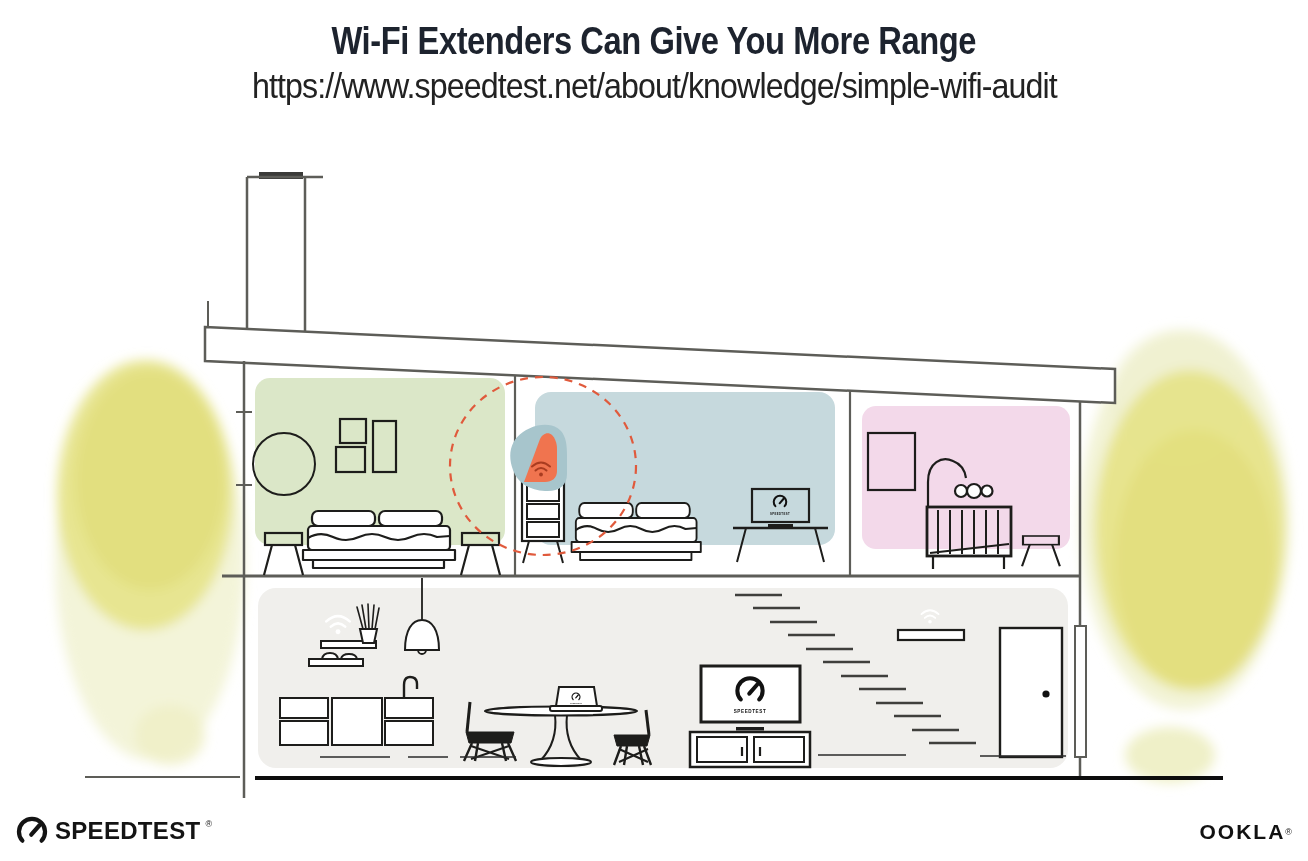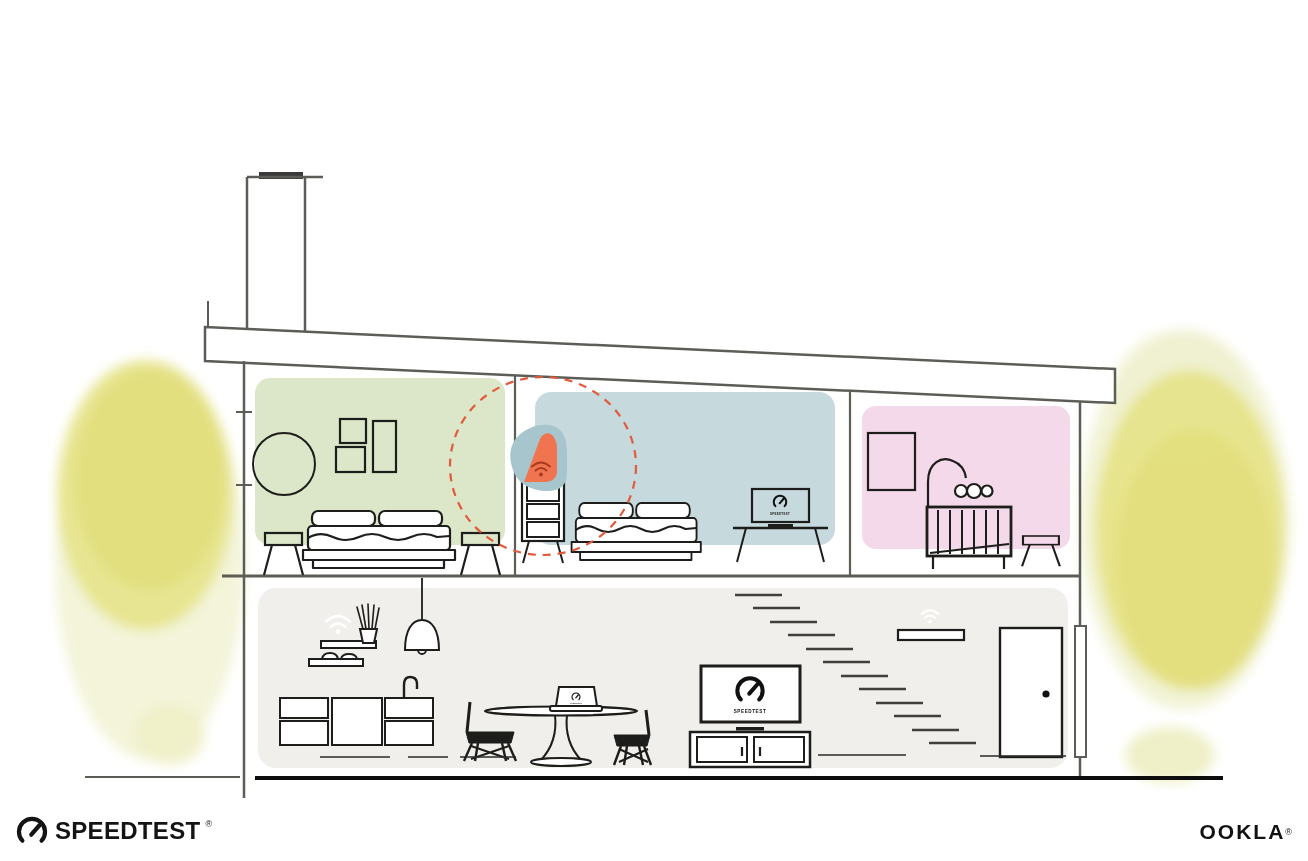--- a/index.html
+++ b/index.html
@@ -16,20 +16,24 @@
   .st-word{font-size:24px;font-weight:700;letter-spacing:0.3px;color:#141414;}
   .tm{font-size:9px;color:#141414;position:relative;top:-7px;}
   .footer-right{position:absolute;right:16px;top:820px;display:flex;align-items:flex-end;}
   .ookla-word{font-size:21px;font-weight:700;letter-spacing:2px;color:#111;}
 </style>
 </head>
 <body>
 
 <div class="stage">
 
+  <div class="header">
+    <div class="title-line">Wi-Fi Extenders Can Give You More Range</div><br>
+    <div class="url-line">https://www.speedtest.net/about/knowledge/simple-wifi-audit</div>
+  </div>
 
   <svg class="scene" width="1308" height="861" viewBox="0 0 1308 861">
     <defs>
       <filter id="soften" x="-30%" y="-30%" width="160%" height="160%">
           <feGaussianBlur stdDeviation="6"></feGaussianBlur>
         </filter>
       <g id="gauge">
         <path d="M-6.4,5.8 A8.7,8.7 0 1,1 6.4,5.8" fill="none" stroke-width="2.8" stroke-linecap="round"></path>
         <path d="M-0.5,1.8 L5,-4.5" fill="none" stroke-width="2.8" stroke-linecap="round"></path>
       </g>

